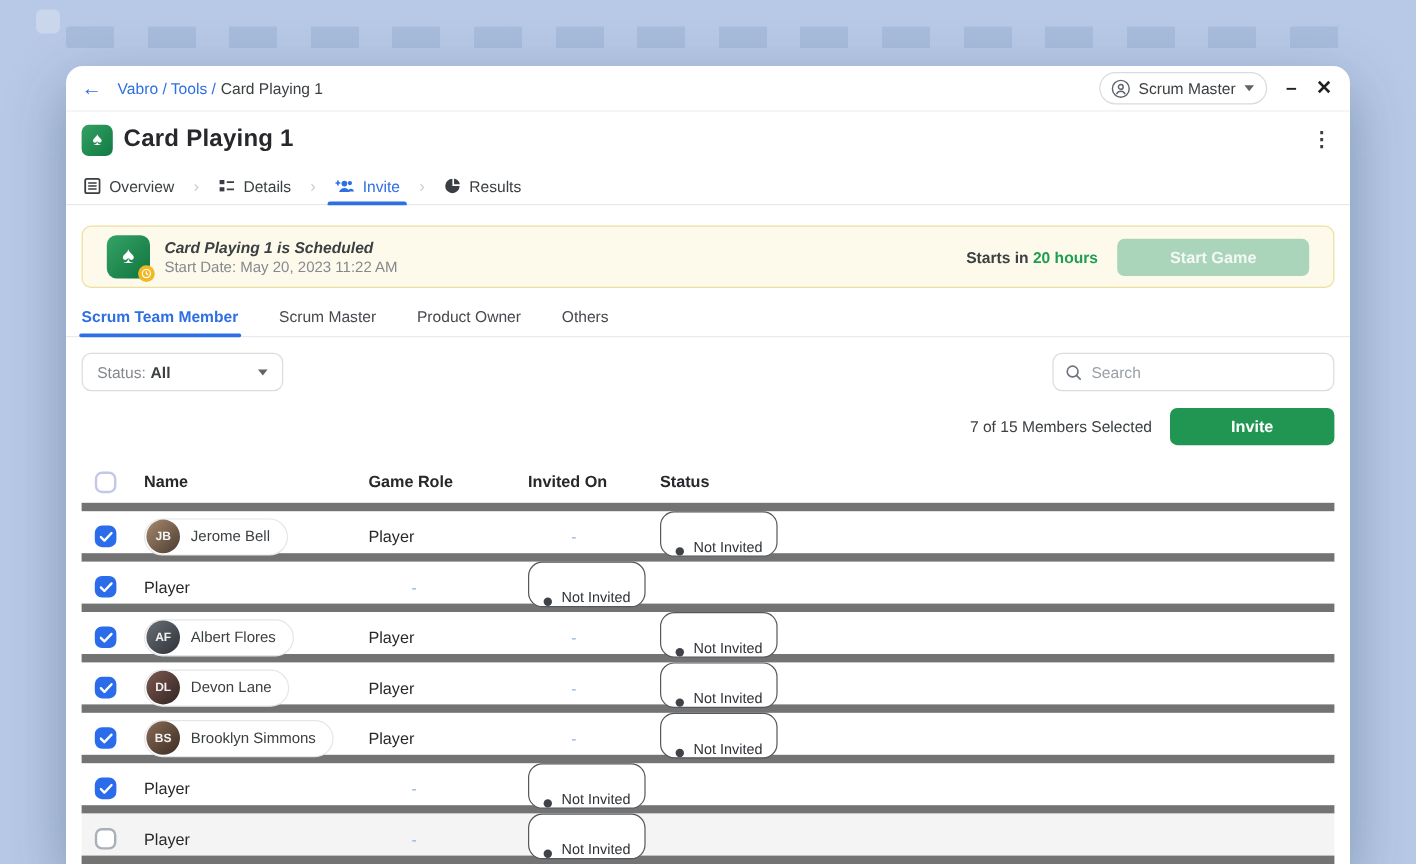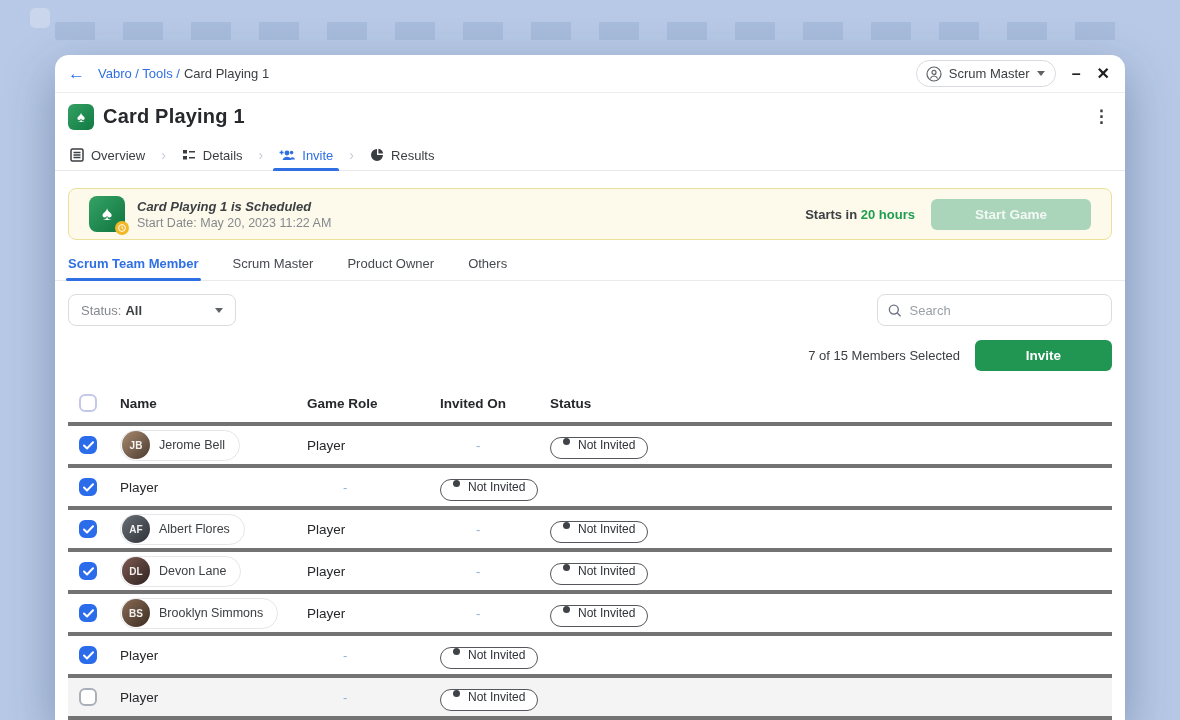--- a/index.html
+++ b/index.html
@@ -76,35 +76,35 @@
   .search-box input { border:none; outline:none; font-size:13px; color:#3c4043; width:100%; font-family:inherit; }
   .search-box input::placeholder { color:#9aa0a6; }
 
   
   .selection-row { margin-top:14px; height:31px; flex:0 0 31px; display:flex; align-items:center; justify-content:flex-end; gap:15px; padding:0 13px; }
   .sel-summary { font-size:13px; color:#3c4043; }
   .invite-btn { width:137px; height:31px; background:#219653; color:#fff; border:none; border-radius:6px; font-size:13.5px; font-weight:600; cursor:pointer; }
 
   
   .table { margin-top:13px; flex:1; padding:0 13px; }
-  .trow { display:grid; grid-template-columns:52px 187px 133px 110px 1fr; align-items:center; height:42px; border-bottom:4px solid #737373; }
+  .trow { display:grid; grid-template-columns:52px 187px 133px 110px 1fr; align-items:center; height:42px; border-bottom:7px solid #737373; }
   .trow.header { font-weight:600; }
   .trow.header .hlabel { font-size:13.5px; color:#27282b; }
   .trow.shaded { background:#f4f4f5; }
   .cb { width:18px; height:18px; border-radius:6px; border:2px solid #aab0b8; background:#fff; margin-left:11px; cursor:pointer; display:flex; align-items:center; justify-content:center; }
   .cb.header-cb { border-color:#c3c8e8; }
   .cb.checked { background:#2b6cea; border-color:#2b6cea; }
   .cb.checked svg { display:block; }
   .chip { display:inline-flex; align-items:center; height:31px; border:1px solid #e4e6ea; border-radius:16px; background:#fff; padding:0 14px 0 1px; gap:9px; cursor:pointer; max-width:100%; }
   .avatar { width:28px; height:28px; border-radius:50%; color:rgba(255,255,255,.92); font-size:10px; font-weight:600;
     display:flex; align-items:center; justify-content:center; flex:0 0 28px; }
   .mname { font-size:12.5px; color:#3c4043; white-space:nowrap; }
   .role-cell { font-size:13.5px; color:#27282b; }
   .inv-cell { font-size:13px; color:#8fb0d9; padding-left:36px; }
-  .status-pill { display:inline-flex; align-items:flex-start; gap:8px; height:22px; border:1.3px solid #54575c; border-radius:12px; background:#fff; padding:0 12px; }
+  .status-pill { display:inline-flex; align-items:flex-end; gap:8px; height:38px; border:1.3px solid #54575c; border-radius:12px; background:#fff; padding:0 12px; }
   .status-pill .dot { width:7px; height:7px; border-radius:50%; background:#3f4247; }
   .status-pill .slabel { font-size:12px; color:#2f3237; }
 </style>
 </head>
 <body>
 
 <div class="bg-strip"></div>
 <div class="bg-chip"></div>
 
 <div class="window">

